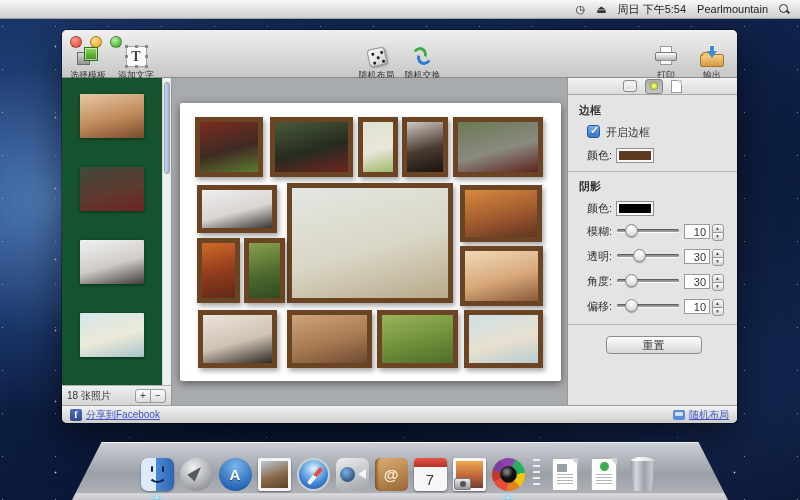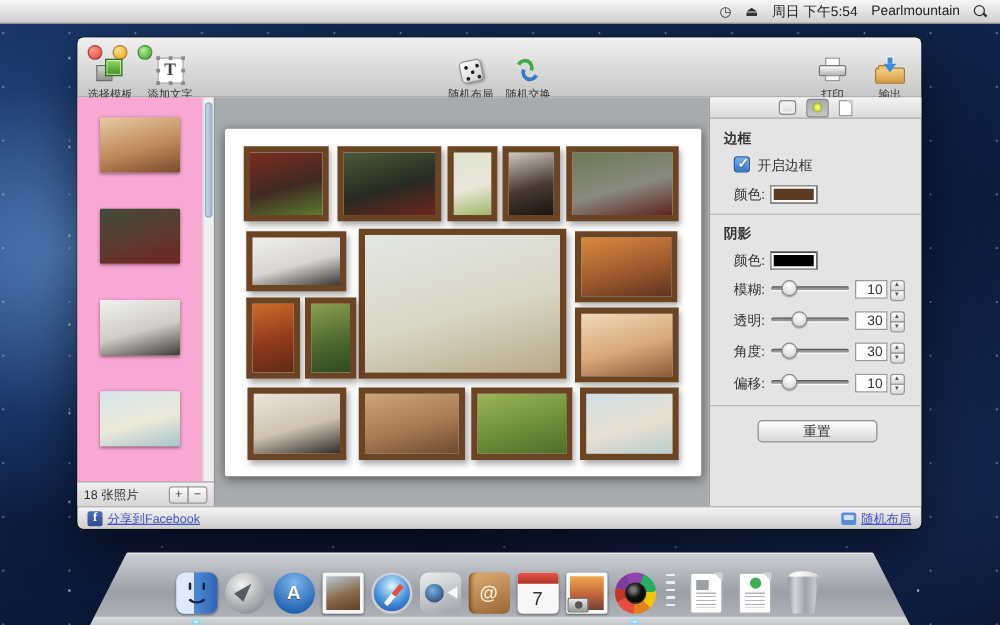--- a/index.html
+++ b/index.html
@@ -61,21 +61,21 @@
   .pr-paper{position:absolute;left:6px;top:0;width:12px;height:7px;background:#fff;border:1px solid #999}
   .pr-body{position:absolute;left:1px;top:6px;width:22px;height:9px;background:linear-gradient(#fdfdfd,#b4b4b4);border:1px solid #777;border-radius:2px}
   .pr-out{position:absolute;left:6px;top:14px;width:12px;height:5px;background:#f8f8f8;border:1px solid #999}
   .ic-export{position:relative;width:24px;height:21px}
   .folder{position:absolute;left:0;bottom:0;width:24px;height:13px;background:linear-gradient(#f4d18c,#d89a3f);border:1px solid #a87828;border-radius:2px}
   .folder::before{content:"";position:absolute;top:-3px;left:1px;width:8px;height:3px;background:#ecc372;border:1px solid #a87828;border-bottom:none;border-radius:2px 2px 0 0}
   .exp-stem{position:absolute;left:10px;top:0;width:4px;height:5px;background:#3f8ad8;box-shadow:0 0 0 1px rgba(255,255,255,.7)}
   .exp-tip{position:absolute;left:7px;top:5px;width:0;height:0;border-left:5px solid transparent;border-right:5px solid transparent;border-top:7px solid #3f8ad8}
   
   .content{position:absolute;top:48px;bottom:18px;left:0;right:0;display:flex}
-  .sidebar{width:110px;background:#f9a8d4;border-right:1px solid #979797;position:relative}
+  .sidebar{width:110px;background:#14532d;border-right:1px solid #979797;position:relative}
   .thumbs{position:absolute;top:0;bottom:20px;left:0;right:9px;display:flex;flex-direction:column;align-items:center;padding-top:16px;gap:29px;overflow:hidden}
   .thumb{width:64px;height:44px;border-radius:1px;box-shadow:0 1px 3px rgba(0,0,0,.45);flex:none}
   .sb-scroll{position:absolute;top:0;bottom:20px;right:0;width:9px;background:#efefef;border-left:1px solid #d5d5d5}
   .sb-thumbbar{position:absolute;top:4px;left:1px;width:6px;height:92px;border-radius:3px;background:linear-gradient(90deg,#cdd8e8,#9fb3cf);border:1px solid #8fa3bf}
   .sb-footer{position:absolute;bottom:0;left:0;right:0;height:20px;background:linear-gradient(#efefef,#d5d5d5);border-top:1px solid #b0b0b0;display:flex;align-items:center;padding:0 5px;font-size:10px;color:#333}
   .seg{margin-left:auto;display:flex}
   .seg-btn{width:16px;height:14px;font-size:10px;line-height:11px;text-align:center;background:linear-gradient(#fdfdfd,#dcdcdc);border:1px solid #9a9a9a;color:#444}
   .seg-btn:first-child{border-radius:3px 0 0 3px}
   .seg-btn:last-child{border-radius:0 3px 3px 0;margin-left:-1px}
   .canvasarea{flex:1;position:relative}

